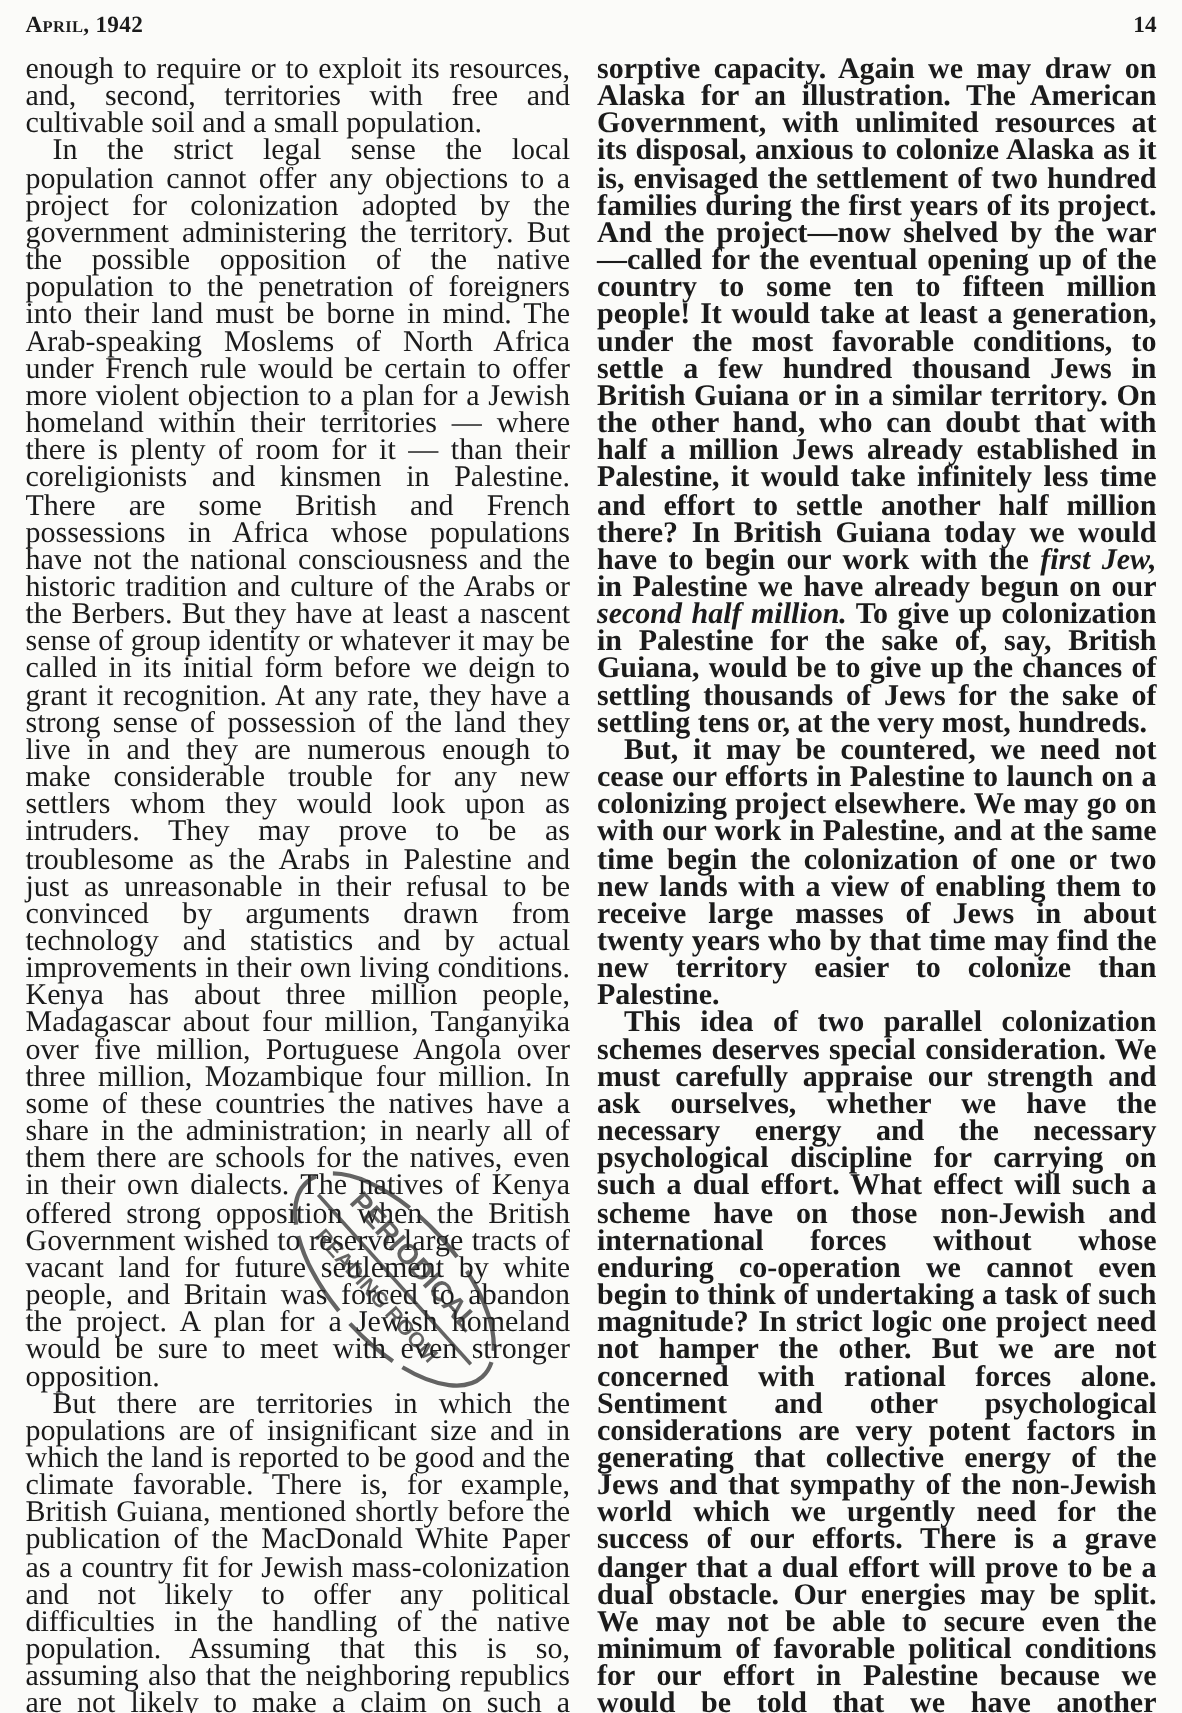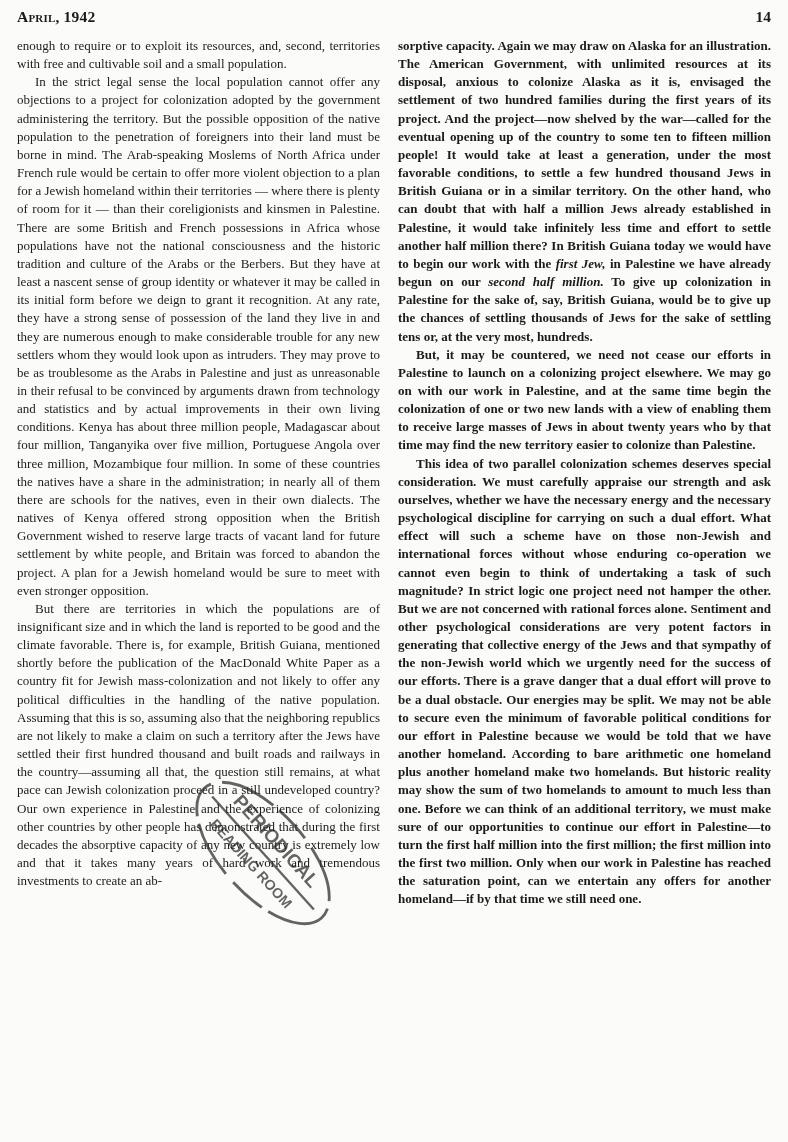--- a/index.html
+++ b/index.html
@@ -16,21 +16,21 @@
     font-weight: bold; font-size: 15.5px;
   }
   .hdr-date { font-variant: small-caps; letter-spacing: 0.2px; }
   .cols {
     position: absolute; top: 37px; left: 17px; width: 754px;
     display: flex; justify-content: space-between;
   }
   .col { width: 363px; }
   .col.right { width: 373px; font-weight: bold; }
   p {
-    margin: 0; font-size: 13px; line-height: 18.15px;
+    margin: 0; font-size: 20px; line-height: 18.15px;
     text-align: justify; hyphens: manual;
   }
   p.indent { text-indent: 18px; }
   em { font-style: italic; }
   .stamp {
     position: absolute; left: 168px; top: 758px; width: 190px; height: 190px;
     pointer-events: none; opacity: 0.72;
     transform: rotate(48deg);
   }
   .stamp svg { width: 100%; height: 100%; }

